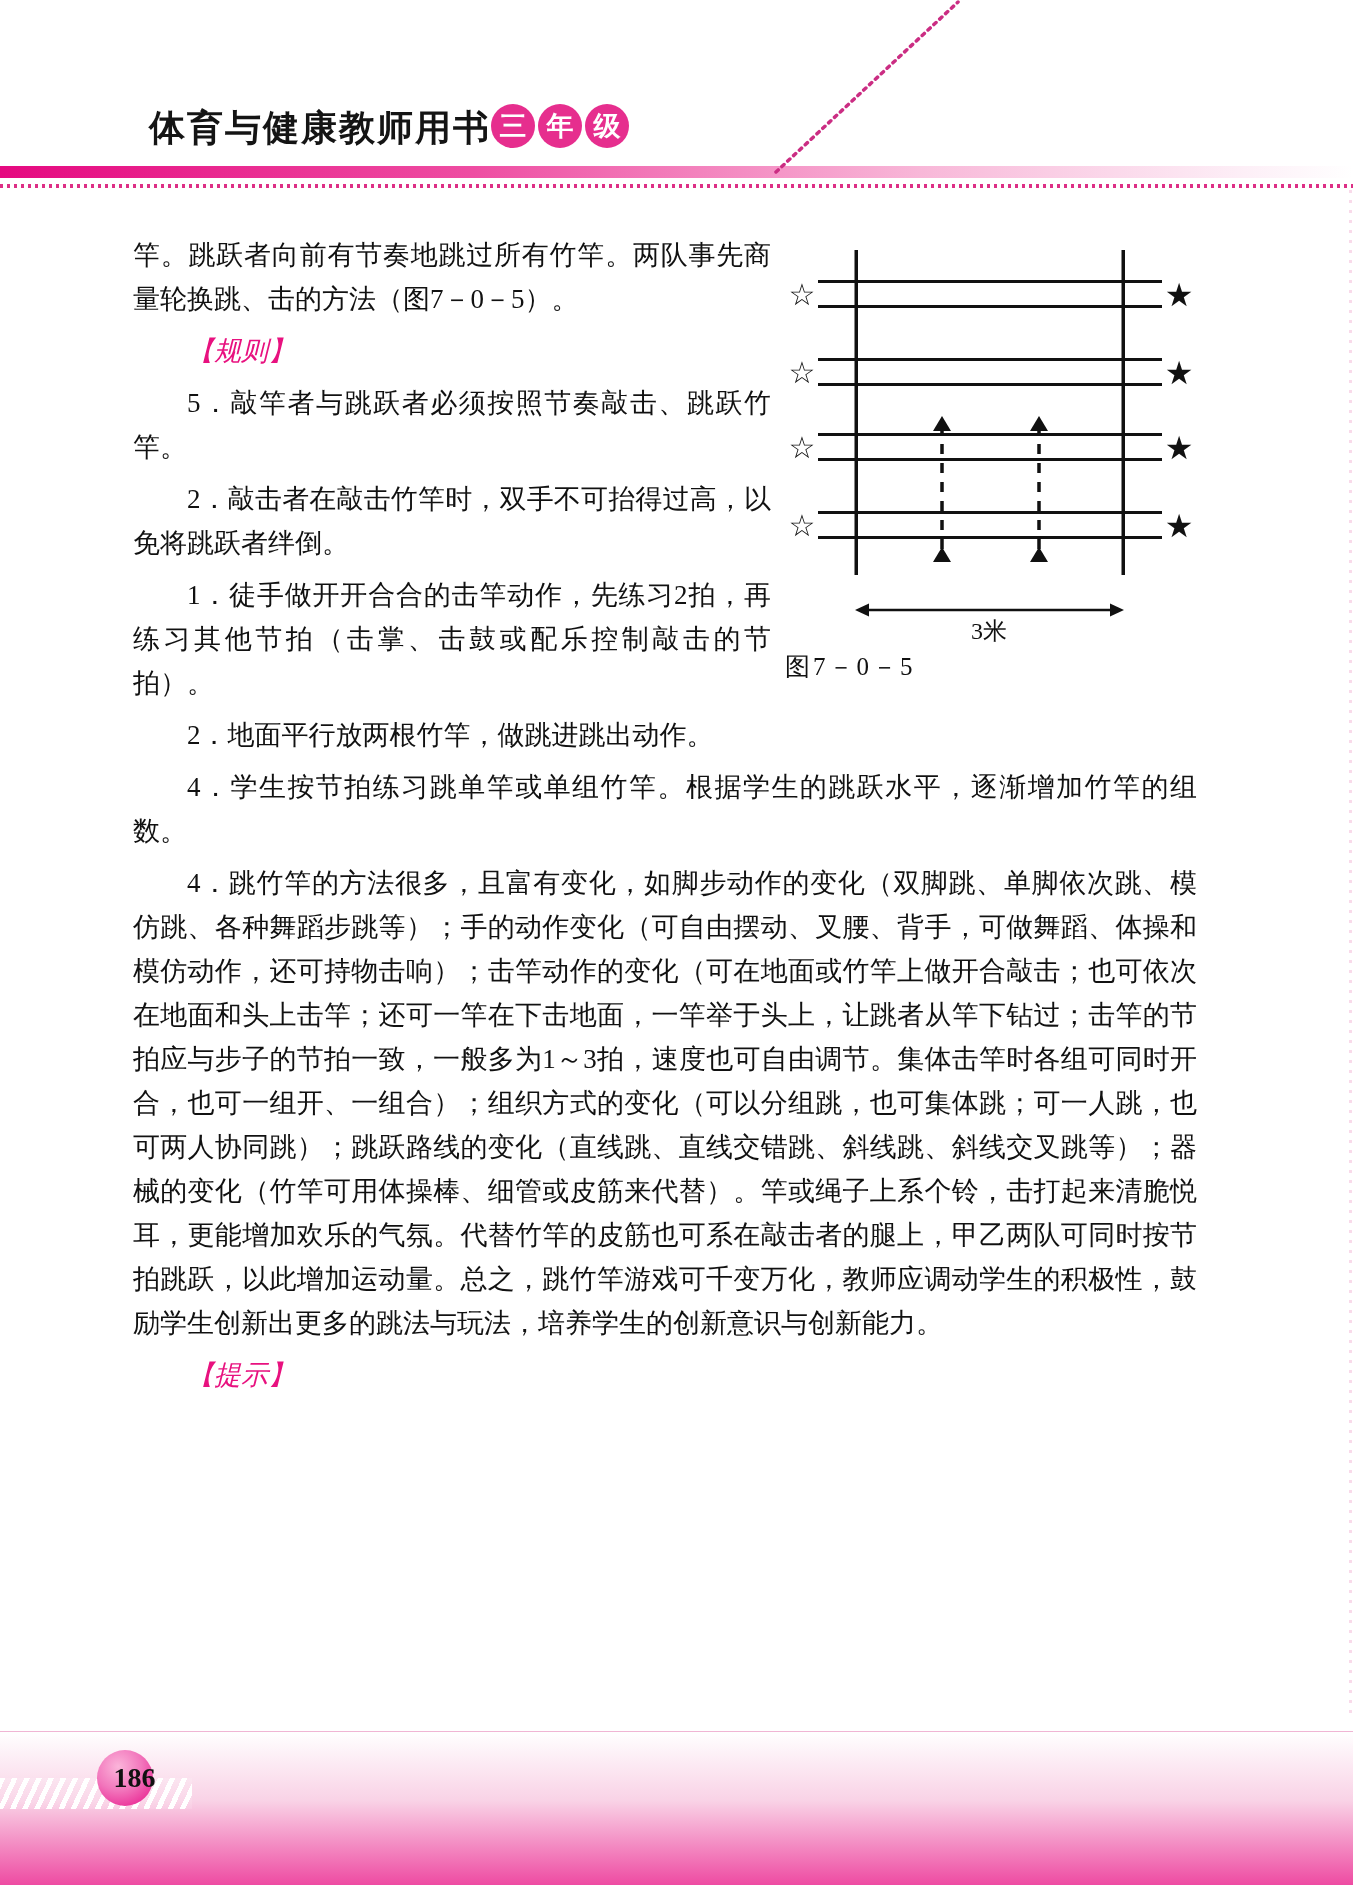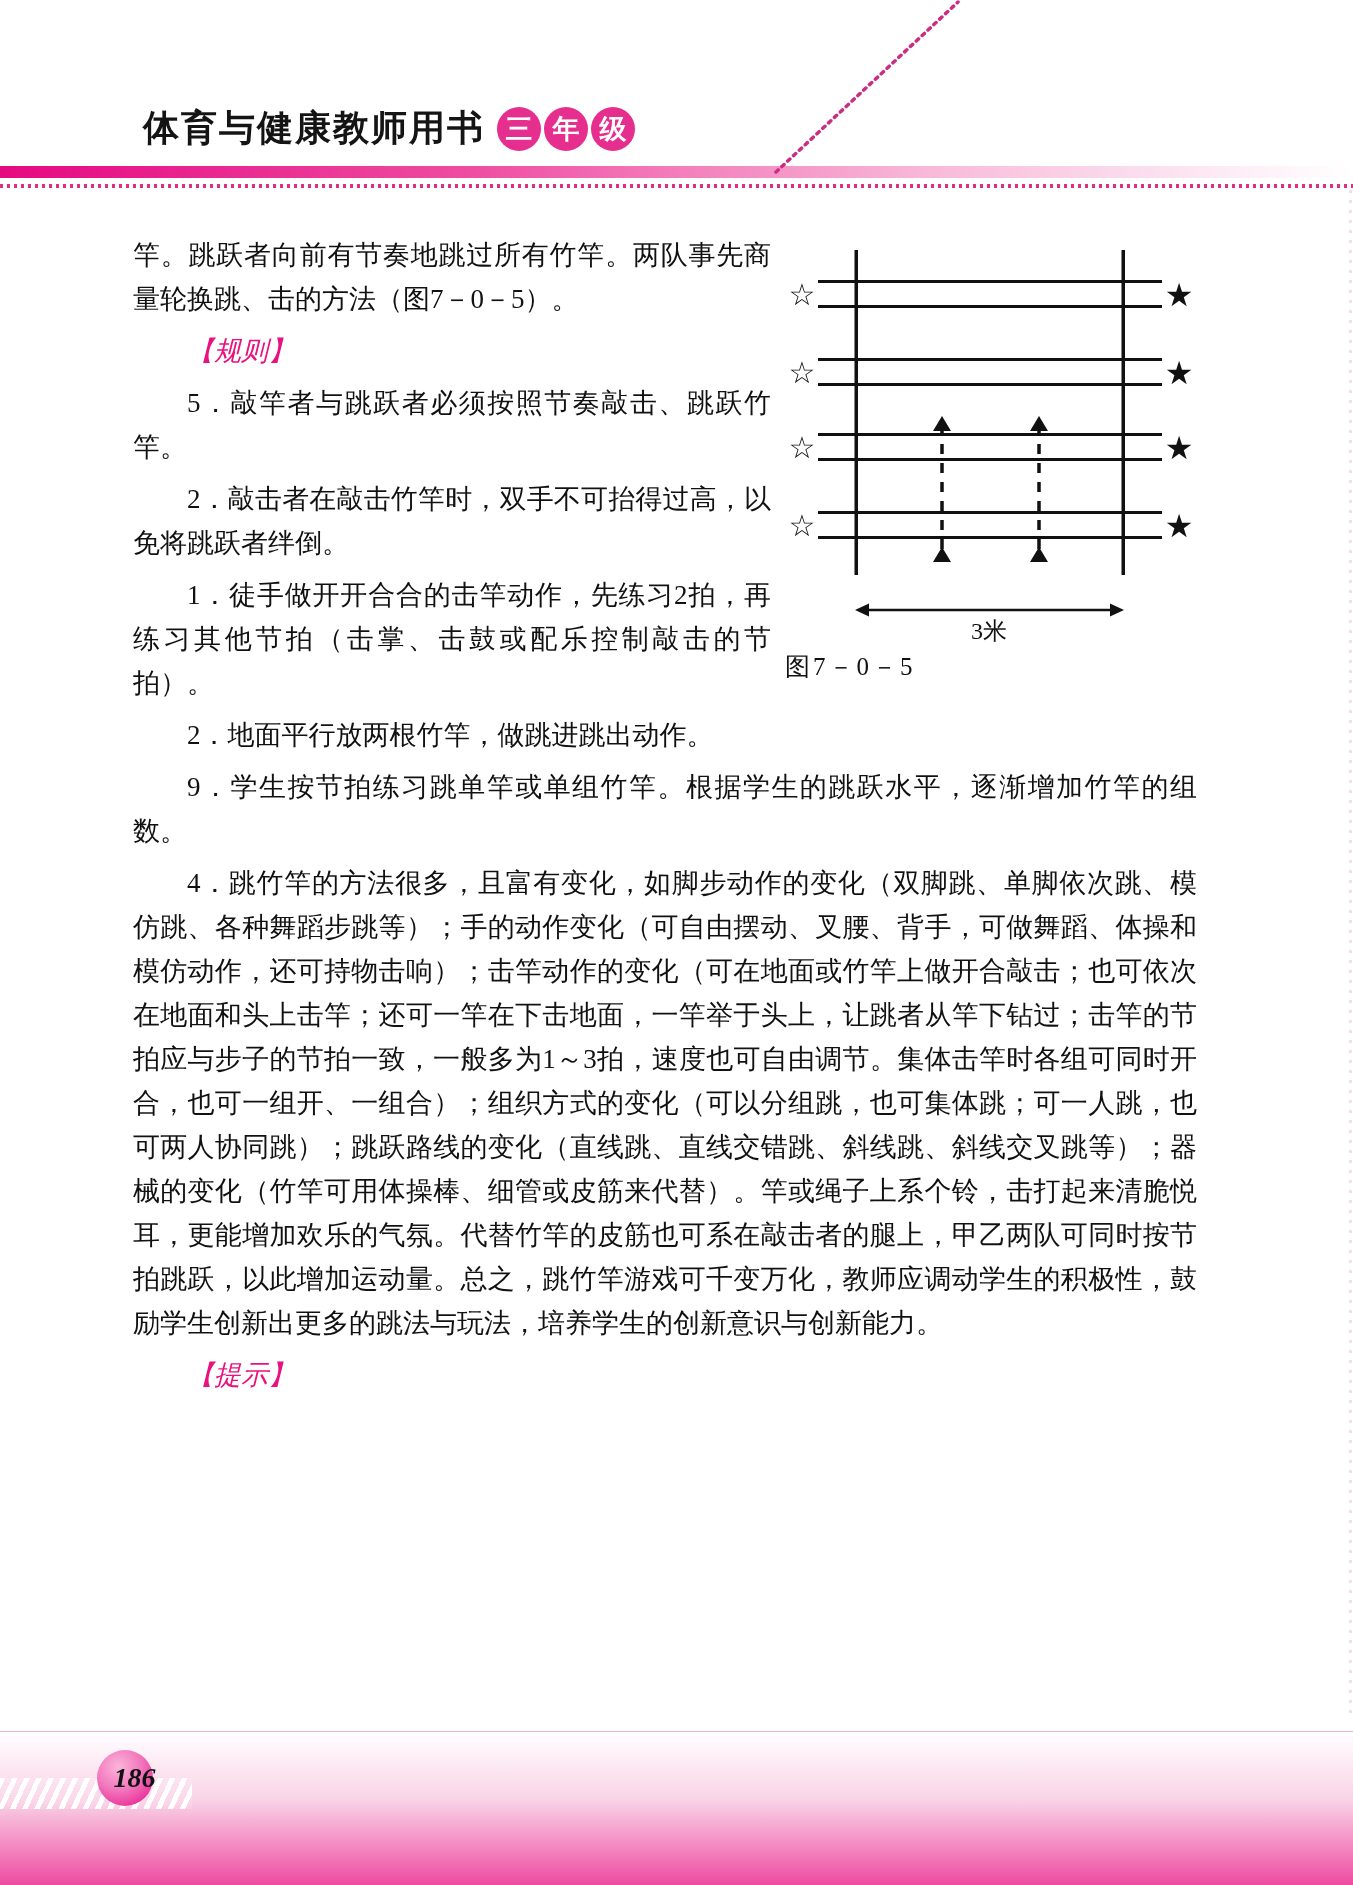--- a/index.html
+++ b/index.html
@@ -1,20 +1,20 @@
 <!DOCTYPE html>
 <html><head>
 <meta charset="utf-8">
 <style>
   html,body{margin:0;padding:0;background:#888;}
   .page{position:relative;width:1353px;height:1885px;background:#ffffff;overflow:hidden;
         font-family:"Liberation Serif","DejaVu Serif",serif;color:#111;}
 
   
-  .header-row{position:absolute;top:104px;left:143px;display:flex;align-items:center;gap:12px;}
+  .header-row{position:absolute;top:104px;left:149px;display:flex;gap:0;}
   .book-title{font-family:"Liberation Sans","DejaVu Sans",sans-serif;font-weight:900;
               font-size:36px;letter-spacing:2px;color:#141414;}
   .grade-badge{display:flex;gap:3px;}
   .grade-badge span{display:flex;align-items:center;justify-content:center;width:44px;height:44px;
               border-radius:50%;background:#e62e8e;color:#fff;font-family:"Liberation Sans",sans-serif;
               font-weight:900;font-size:27px;}
   .header-bar{position:absolute;top:166px;left:0;width:100%;height:12px;
               background:linear-gradient(to right,#e50980,#ee4da2 35%,#f8b7d8 68%,#fdeff7 92%,#ffffff);}
   .header-dots{position:absolute;top:184px;left:0;width:100%;height:4px;
               background:repeating-linear-gradient(to right,#dd2f86 0 3px,transparent 3px 7px);}
@@ -39,21 +39,21 @@
 
   
   .footer{position:absolute;left:0;bottom:0;width:100%;height:153px;
           border-top:1px solid #f0b5d4;
           background:linear-gradient(to bottom,rgba(255,255,255,0),#f9d2e6 45%,#ee4ba2 100%);}
   .stripe-band{position:absolute;left:0;top:46px;width:192px;height:31px;
           background:repeating-linear-gradient(115deg,#ffffff 0 5px,rgba(255,255,255,0.12) 5px 11px);}
   .page-ball{position:absolute;left:97px;top:18px;width:56px;height:56px;border-radius:50%;
           background:radial-gradient(circle at 38% 30%,#fbb5da 0%,#f276bc 45%,#e92391 88%);
           display:flex;align-items:center;justify-content:center;}
-  .page-ball span{font-family:"Liberation Serif",serif;font-style:italic;font-weight:bold;
+  .page-ball span{font-family:"Liberation Serif",serif;font-weight:bold;
           font-size:28px;color:#111;margin-left:19px;}
 
   .right-edge-dots{position:absolute;right:1px;top:190px;height:1530px;width:3px;
           background:repeating-linear-gradient(to bottom,#f4bcd9 0 3px,transparent 3px 10px);opacity:.55;}
 </style>
 </head>
 <body>
 
 <div class="page">
 
@@ -118,21 +118,21 @@
     </figure>
 
     <p>竿。跳跃者向前有节奏地跳过所有竹竿。两队事先商量轮换跳、击的方法（图7－0－5）。</p>
     <p class="pink-label">【规则】</p>
     <p class="indent">5．敲竿者与跳跃者必须按照节奏敲击、跳跃竹竿。</p>
     <p class="indent">2．敲击者在敲击竹竿时，双手不可抬得过高，以免将跳跃者绊倒。</p>
 
 
     <p class="indent">1．徒手做开开合合的击竿动作，先练习2拍，再练习其他节拍（击掌、击鼓或配乐控制敲击的节拍）。</p>
     <p class="indent">2．地面平行放两根竹竿，做跳进跳出动作。</p>
-    <p class="indent">9．学生按节拍练习跳单竿或单组竹竿。根据学生的跳跃水平，逐渐增加竹竿的组数。</p>
+    <p class="indent">4．学生按节拍练习跳单竿或单组竹竿。根据学生的跳跃水平，逐渐增加竹竿的组数。</p>
     <p class="indent">4．跳竹竿的方法很多，且富有变化，如脚步动作的变化（双脚跳、单脚依次跳、模仿跳、各种舞蹈步跳等）；手的动作变化（可自由摆动、叉腰、背手，可做舞蹈、体操和模仿动作，还可持物击响）；击竿动作的变化（可在地面或竹竿上做开合敲击；也可依次在地面和头上击竿；还可一竿在下击地面，一竿举于头上，让跳者从竿下钻过；击竿的节拍应与步子的节拍一致，一般多为1～3拍，速度也可自由调节。集体击竿时各组可同时开合，也可一组开、一组合）；组织方式的变化（可以分组跳，也可集体跳；可一人跳，也可两人协同跳）；跳跃路线的变化（直线跳、直线交错跳、斜线跳、斜线交叉跳等）；器械的变化（竹竿可用体操棒、细管或皮筋来代替）。竿或绳子上系个铃，击打起来清脆悦耳，更能增加欢乐的气氛。代替竹竿的皮筋也可系在敲击者的腿上，甲乙两队可同时按节拍跳跃，以此增加运动量。总之，跳竹竿游戏可千变万化，教师应调动学生的积极性，鼓励学生创新出更多的跳法与玩法，培养学生的创新意识与创新能力。</p>
 
     <p class="pink-label">【提示】</p>
   </div>
 
   <div class="footer">
     <div class="stripe-band"></div>
     <div class="page-ball">
       <span>186</span>
     </div>

